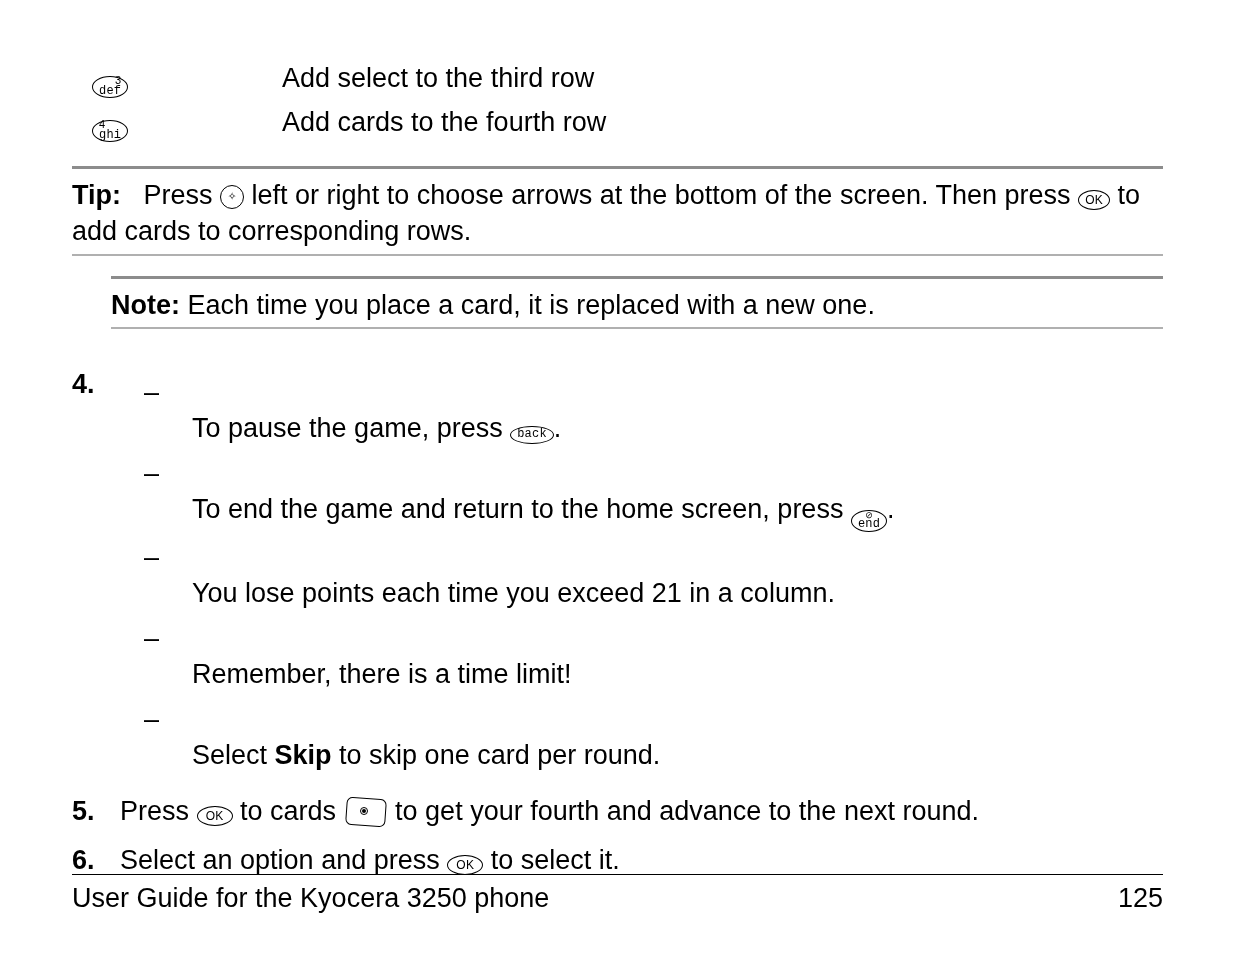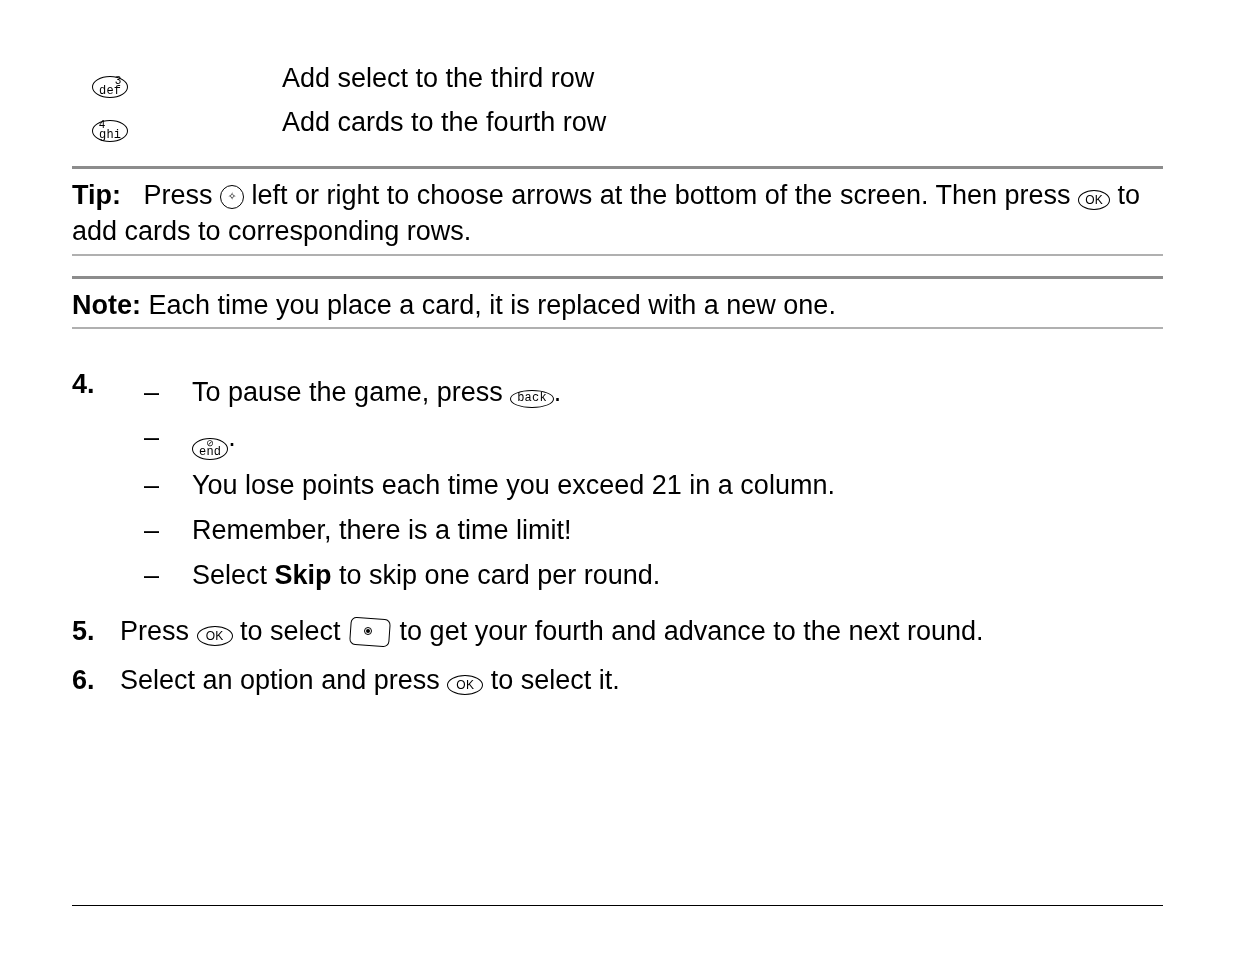--- a/index.html
+++ b/index.html
@@ -33,29 +33,29 @@
     .key-small { font-size: 12px; font-family: Liberation Mono, monospace; }
     .key-stack { display: inline-flex; flex-direction: column; align-items: center; line-height: 0.9; }
     .callout {
       margin-top: 18px;
       margin-bottom: 14px;
     }
     .rule-thick { height: 3px; background: #8c8c8c; width: 100%; }
     .rule-thin { height: 2px; background: #b0b0b0; width: 100%; }
     .callout-body { padding: 8px 0 4px 0; line-height: 1.35; }
     .callout-label { font-weight: bold; }
-    .note-block { margin-top: 20px; margin-bottom: 30px; }
+    .note-block { margin-top: 20px; margin-bottom: 30px; margin-left: 39px; }
     .step-list { margin-top: 36px; }
     .step-item { display: flex; margin-bottom: 10px; line-height: 1.45; }
     .step-num { font-weight: bold; width: 48px; flex: none; text-align: left; }
     .step-body { flex: 1; }
     .sub-list { margin-top: 8px; }
     .sub-item { display: flex; margin-bottom: 6px; padding-left: 24px; }
     .sub-dash { width: 48px; flex: none; }
-    .sub-text { flex: 1; }
+    .sub-text { flex: 1; margin-top: 36px; }
     .bold { font-weight: bold; }
     .footer {
       position: absolute;
       left: 72px;
       right: 72px;
       bottom: 40px;
     }
     .footer-rule { height: 1.5px; background: #000; width: 100%; margin-bottom: 8px; }
     .footer-row { display: flex; justify-content: space-between; font-size: 27px; }
     .eye-card {
@@ -166,21 +166,21 @@
   <div>
       <div class="step-item">
         <div class="step-num">4.</div>
         <div class="step-body"><div class="sub-list">
             <div class="sub-item">
               <div class="sub-dash">–</div>
               <div class="sub-text"><span>To pause the game, press </span><span class="key-ellipse key-small" style="height:18px;min-width:36px;">back</span><span>.</span></div>
             </div>
             <div class="sub-item">
               <div class="sub-dash">–</div>
-              <div class="sub-text"><span class="key-ellipse" style="height:22px;min-width:32px;">
+              <div class="sub-text"><span>To end the game and return to the home screen, press </span><span class="key-ellipse" style="height:22px;min-width:32px;">
                   <span class="key-stack">
                     <span style="font-size:9px;">⊘</span>
                     <span class="key-small">end</span>
                   </span>
                 </span><span>.</span></div>
             </div>
             <div class="sub-item">
               <div class="sub-dash">–</div>
               <div class="sub-text"><span>You lose points each time you exceed 21 in a column.</span></div>
             </div>
@@ -189,24 +189,28 @@
               <div class="sub-text"><span>Remember, there is a time limit!</span></div>
             </div>
             <div class="sub-item">
               <div class="sub-dash">–</div>
               <div class="sub-text"><span>Select </span><span class="bold">Skip</span><span> to skip one card per round.</span></div>
             </div>
           </div></div>
       </div>
       <div class="step-item">
         <div class="step-num">5.</div>
-        <div class="step-body"><span>Press </span><span class="key-ellipse" style="height:20px;min-width:36px;">OK</span><span> to select </span><span class="eye-card"><span class="eye-dot"></span></span><span> to get your fourth and advance to the next round.</span></div>
+        <div class="step-body"><span>Press </span><span class="key-ellipse" style="height:20px;min-width:36px;">OK</span><span> to cards </span><span class="eye-card"><span class="eye-dot"></span></span><span> to get your fourth and advance to the next round.</span></div>
       </div>
       <div class="step-item">
         <div class="step-num">6.</div>
         <div class="step-body"><span>Select an option and press </span><span class="key-ellipse" style="height:20px;min-width:36px;">OK</span><span> to select it.</span></div>
       </div>
     </div>
 </div>
 
 <div class="footer">
   <div class="footer-rule"></div>
+  <div class="footer-row">
+    <span>User Guide for the Kyocera 3250 phone</span>
+    <span>125</span>
+  </div>
 </div>
 
 </body></html>

